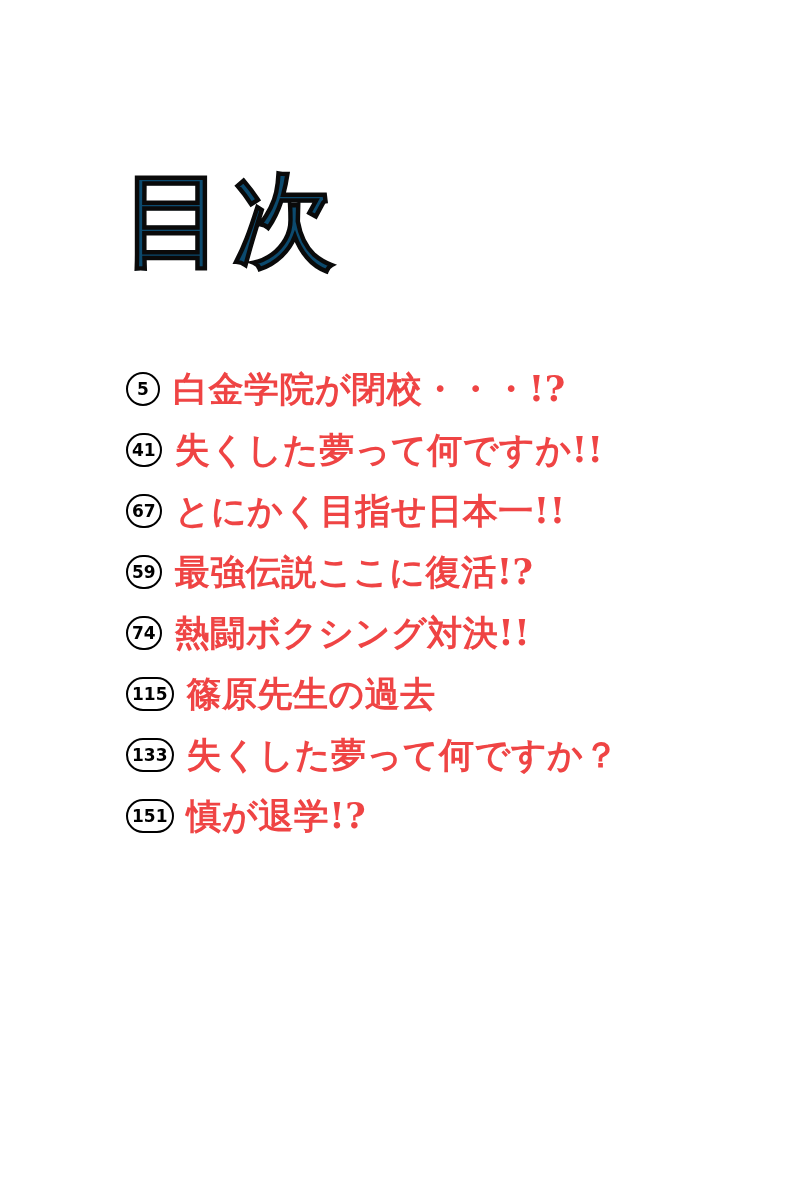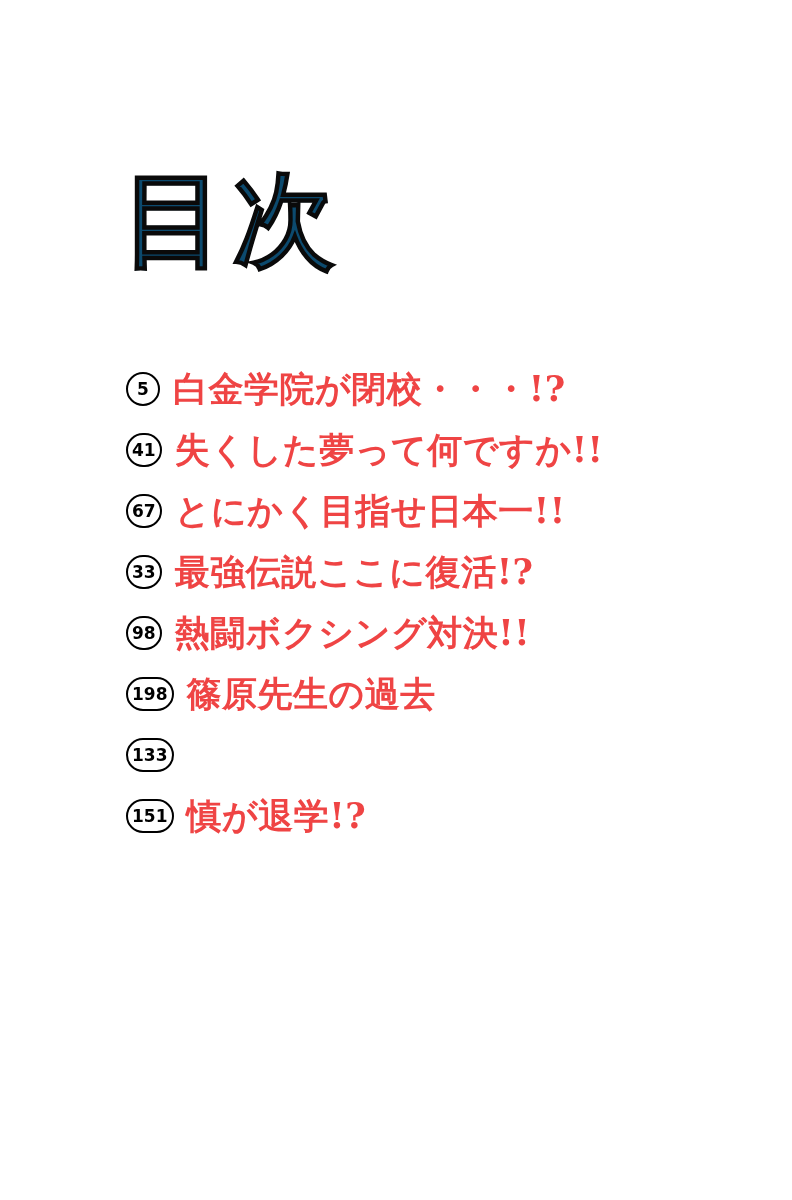--- a/index.html
+++ b/index.html
@@ -96,36 +96,37 @@
       <span class="entry-title">失くした夢って何ですか!!</span>
     </li>
 
 
     <li class="toc-item">
       <span class="page-bubble">67</span>
       <span class="entry-title">とにかく目指せ日本一!!</span>
     </li>
 
     <li class="toc-item">
-      <span class="page-bubble">33</span>
+      <span class="page-bubble">59</span>
       <span class="entry-title">最強伝説ここに復活!?</span>
     </li>
 
     <li class="toc-item">
-      <span class="page-bubble">98</span>
+      <span class="page-bubble">74</span>
       <span class="entry-title">熱闘ボクシング対決!!</span>
     </li>
 
     <li class="toc-item">
-      <span class="page-bubble">198</span>
+      <span class="page-bubble">115</span>
       <span class="entry-title">篠原先生の過去</span>
     </li>
 
     <li class="toc-item">
       <span class="page-bubble">133</span>
+      <span class="entry-title">失くした夢って何ですか？</span>
     </li>
 
     <li class="toc-item">
       <span class="page-bubble">151</span>
       <span class="entry-title">慎が退学!?</span>
     </li>
 
   </ul>
 
 </div>

